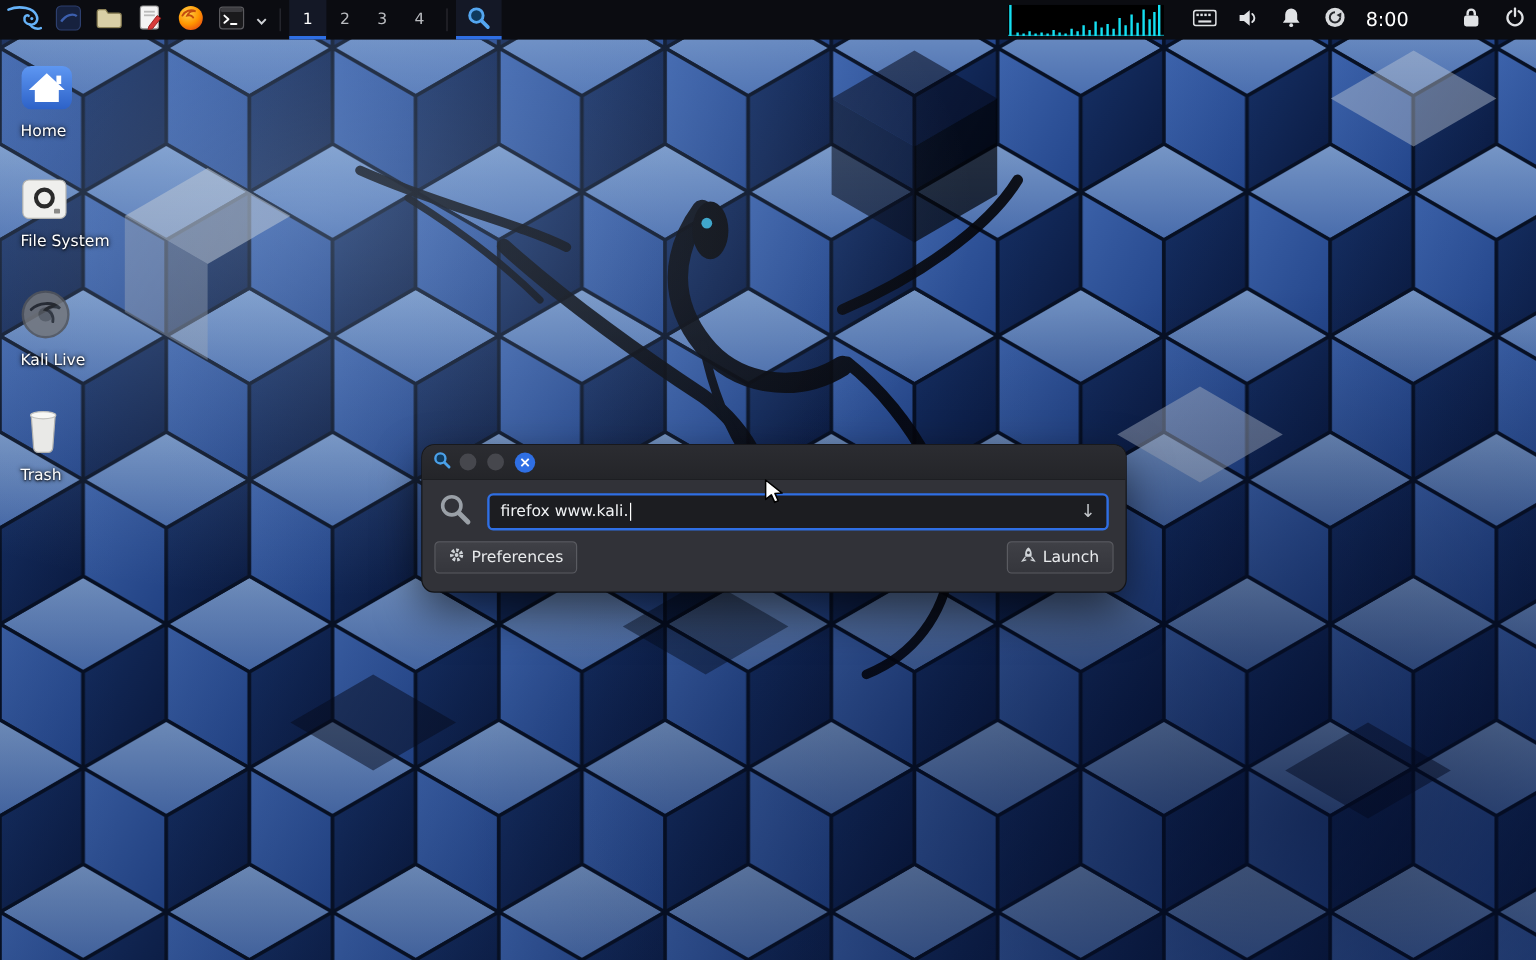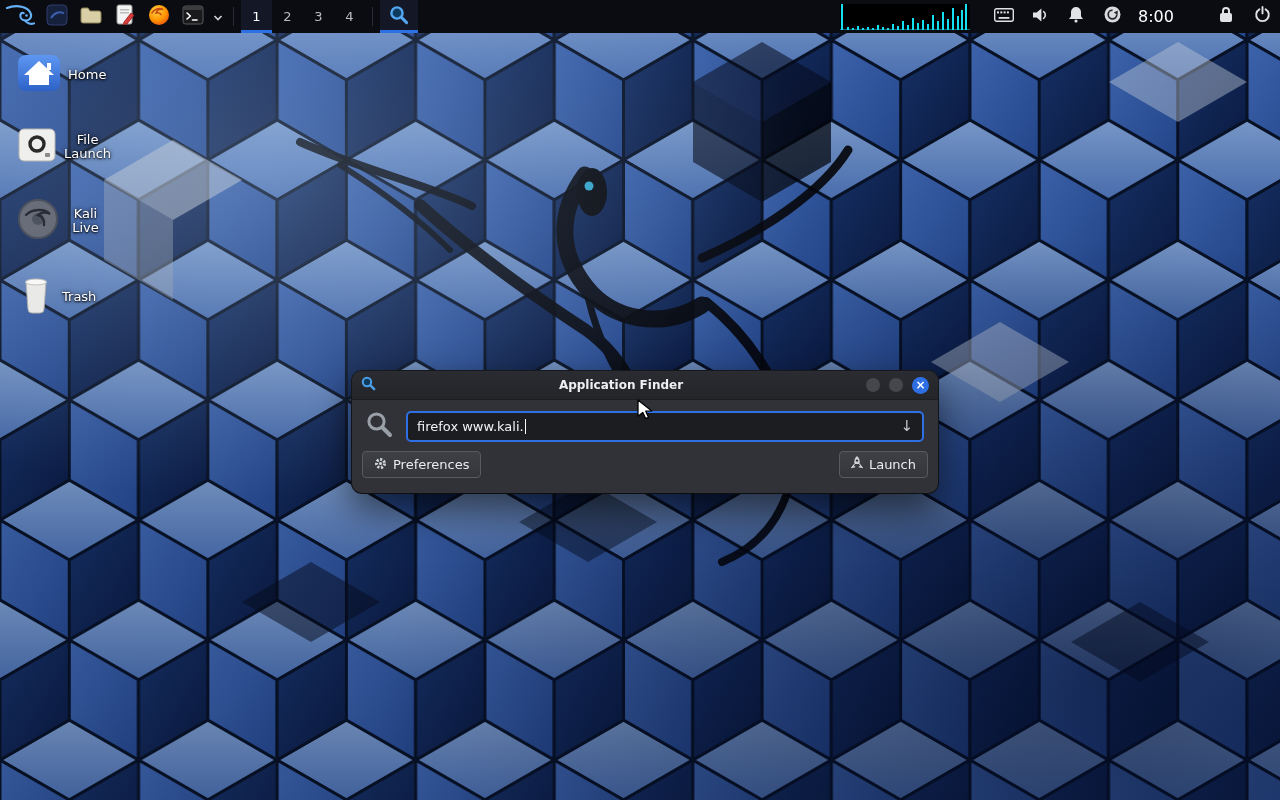--- a/index.html
+++ b/index.html
@@ -30,21 +30,21 @@
   .spacer { flex:1; }
   .graph { display:flex; align-items:center; margin-right:16px; }
   .tray { width:36px; display:flex; align-items:center; justify-content:center; }
   .clock { width:52px; display:flex; align-items:center; justify-content:center;
     font-size:16px; color:#ffffff; }
   .gap-right { margin-left:26px; }
 
   
   .icons-col { position:absolute; left:17px; top:54px; width:88px; z-index:2;
     display:flex; flex-direction:column; gap:31px; }
-  .dicon { display:flex; align-items:center; gap:7px; }
+  .dicon { display:flex; flex-direction:column; align-items:flex-start; gap:7px; }
   .ilabel { font-size:13px; color:#ffffff; text-align:center; line-height:1.1;
     text-shadow:0 1px 2px #000, 0 0 4px rgba(0,0,0,.9); }
 
   
   .finder { position:absolute; left:352px; top:371px; width:586px; height:122px; z-index:20;
     background:#313238; border-radius:10px; overflow:hidden;
     box-shadow:0 16px 38px rgba(0,0,0,.6), 0 0 0 1px #1b1c20; }
   .titlebar { height:29px; background:linear-gradient(#2b2c31,#242529);
     display:flex; align-items:center; padding:0 9px; gap:7px;
     border-bottom:1px solid #1d1e22; }
@@ -157,21 +157,21 @@
       <span class="ilabel">Home</span>
     </button>
     <button class="dicon">
       <span>
         <svg width="40" height="36" viewBox="0 0 40 36" aria-hidden="true">
           <rect x="2" y="2" width="36" height="32" rx="5" fill="#efefed" stroke="#b3b3b0"></rect>
           <circle cx="20" cy="17" r="7" fill="none" stroke="#2a2a2a" stroke-width="3.4"></circle>
           <rect x="28" y="26" width="5" height="4" rx="1" fill="#8a8a88"></rect>
         </svg>
       </span>
-      <span class="ilabel">File Launch</span>
+      <span class="ilabel">File System</span>
     </button>
     <button class="dicon">
       <span>
         <svg width="42" height="42" viewBox="0 0 42 42" aria-hidden="true" opacity="0.85">
           <circle cx="21" cy="21" r="19" fill="#73767c" stroke="#53565c" stroke-width="2"></circle>
           <circle cx="21" cy="21" r="6" fill="#55585e"></circle>
           <path d="M9,17 C15,11 27,10 33,16 C30,14 24,14 21,17 C25,18 28,22 27,27" fill="none" stroke="#27292d" stroke-width="2.4" stroke-linecap="round"></path>
         </svg>
       </span>
       <span class="ilabel">Kali Live</span>
@@ -188,21 +188,20 @@
   </div>
 
   <div class="finder">
     <div class="titlebar">
       <span>
         <svg width="15" height="15" viewBox="0 0 15 15" aria-hidden="true">
           <circle cx="6" cy="6" r="4.2" fill="#103a5c" stroke="#4aa0e8" stroke-width="2"></circle>
           <line x1="9.4" y1="9.4" x2="13.2" y2="13.2" stroke="#4aa0e8" stroke-width="2.4" stroke-linecap="round"></line>
         </svg>
       </span>
-      <span class="title">Application Finder</span>
       <span class="winbtns">
         <button class="wb"></button>
         <button class="wb"></button>
         <button class="wb close">×</button>
       </span>
     </div>
     <div class="row1">
       <span>
         <svg width="27" height="27" viewBox="0 0 27 27" aria-hidden="true">
           <circle cx="10.5" cy="10.5" r="7.6" fill="none" stroke="#9aa0a7" stroke-width="3"></circle>

